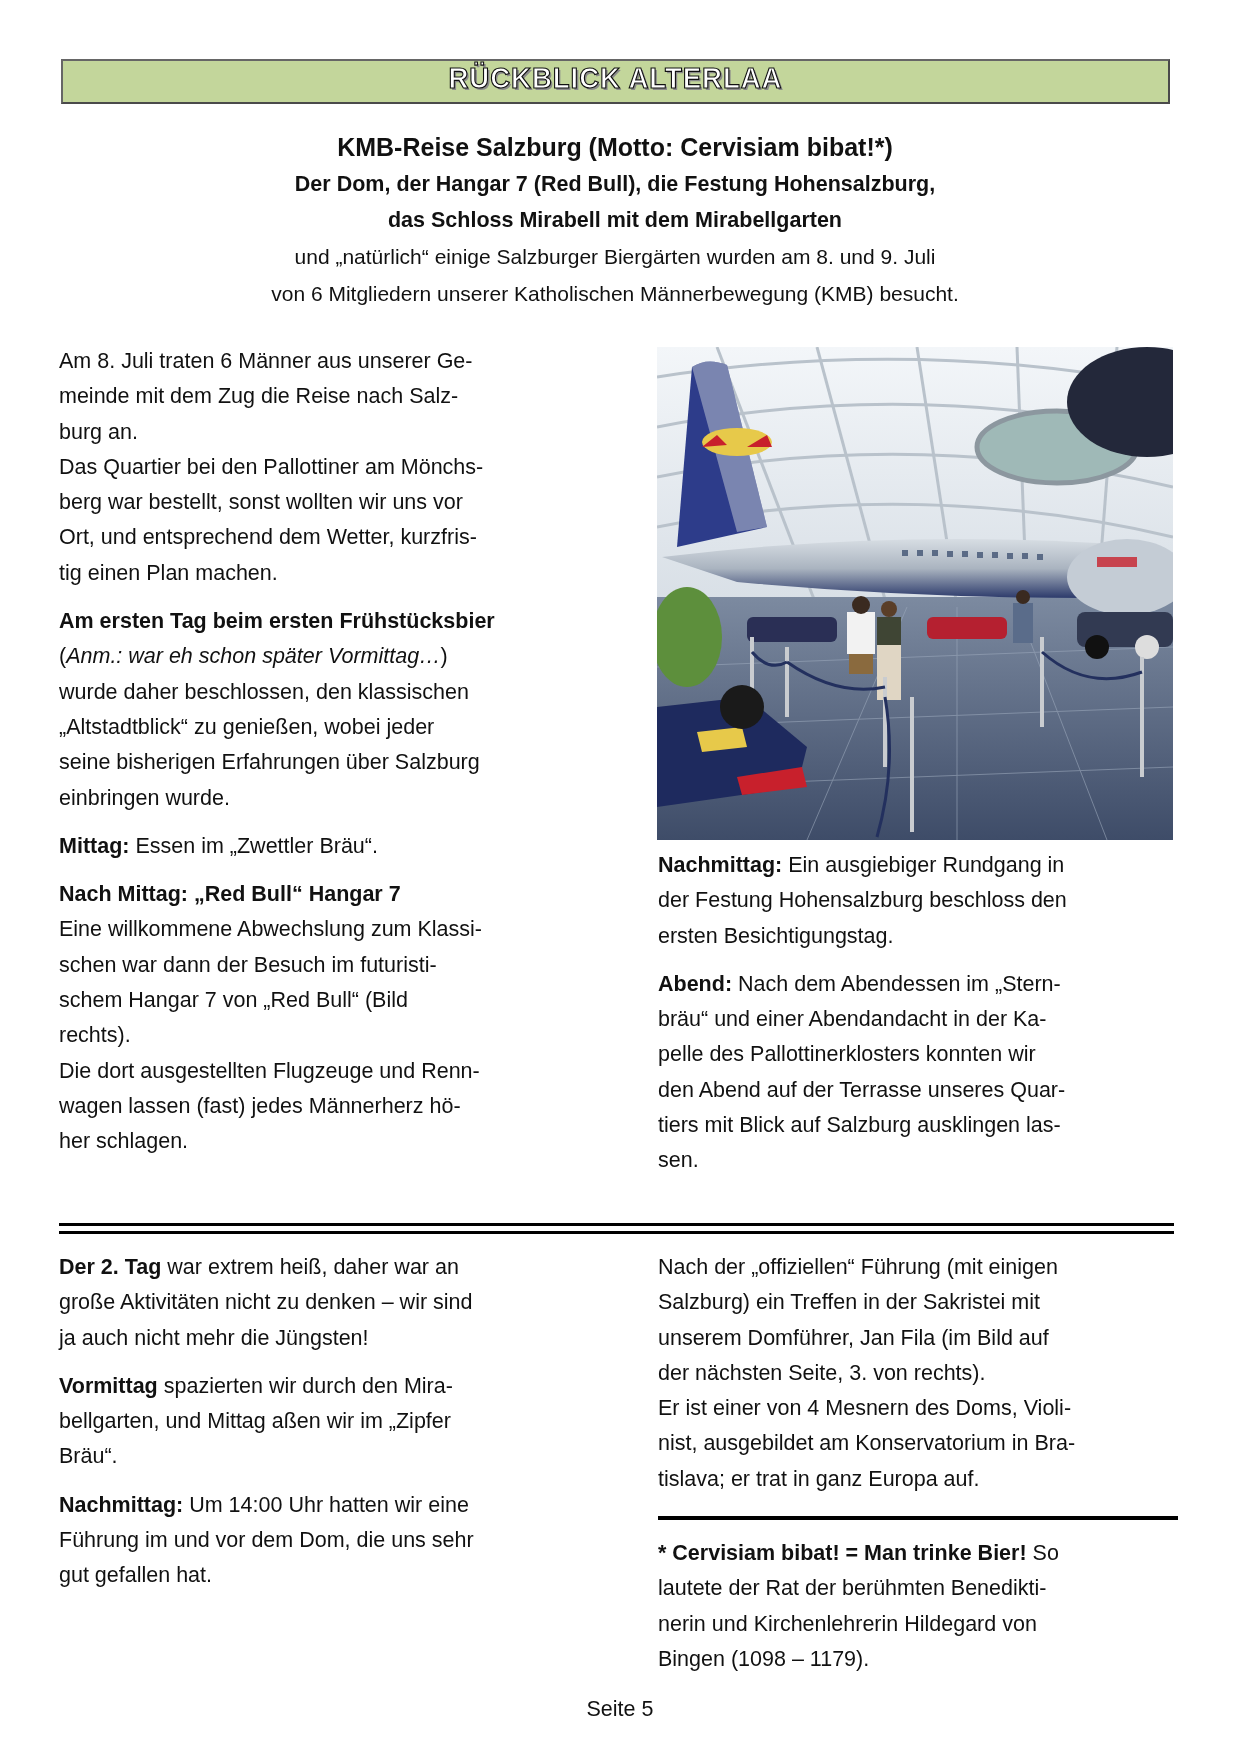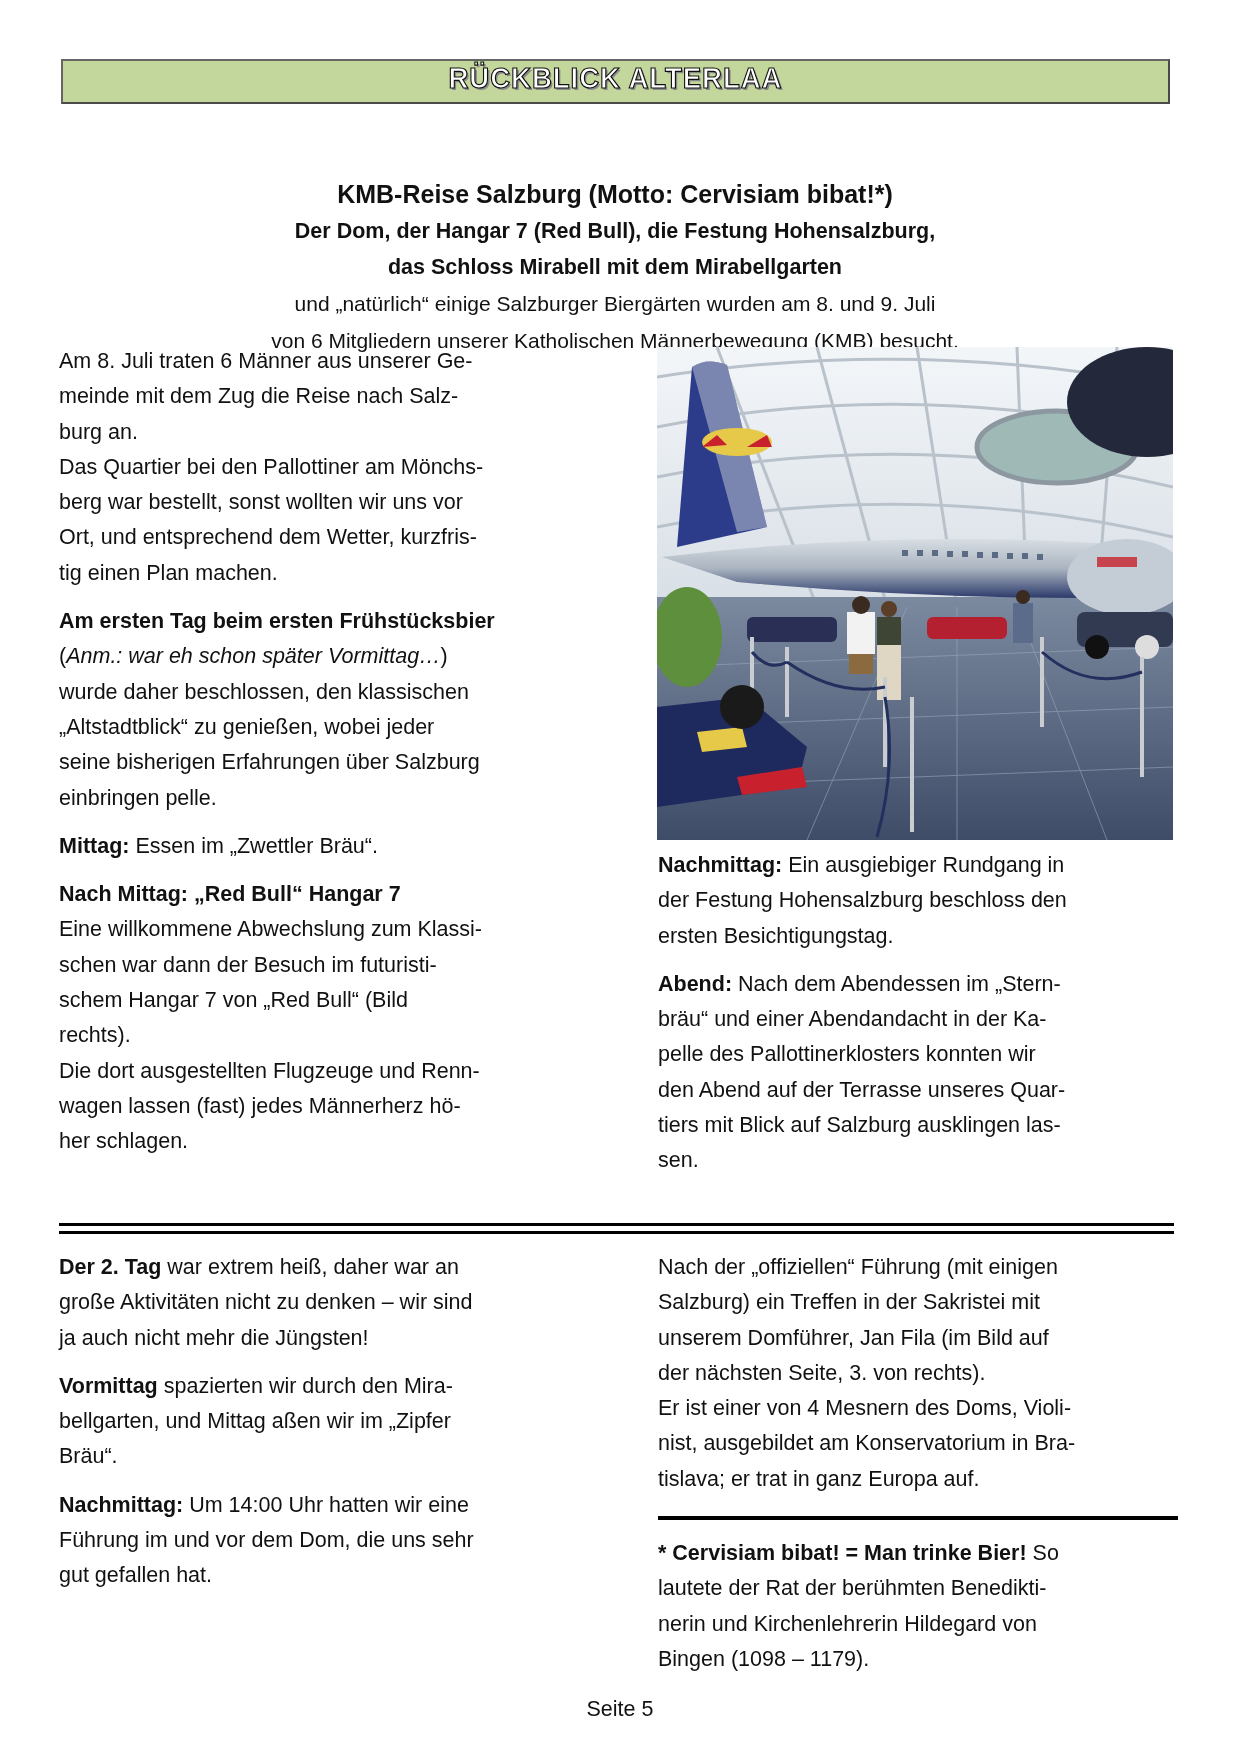--- a/index.html
+++ b/index.html
@@ -8,21 +8,21 @@
 
     .banner { position: absolute; left: 61px; top: 59px; width: 1109px; height: 45px;
               background: #c3d69b; border: 2px solid #4a4a4a; border-left-color:#666; border-top-color:#666;
               box-sizing: border-box; display: flex; justify-content: center; }
     .banner-title { font-family: "Liberation Sans", sans-serif; font-weight: bold; font-size: 30px;
                     letter-spacing: 1px; color: #ffffff;
                     -webkit-text-stroke: 1.2px #111;
                     text-shadow: 2px 2px 0 #8a8a8a; transform: scaleX(0.92); }
 
     .intro { position: absolute; left: 60px; width: 1110px; top: 128px; text-align: center; }
-    .intro .l1 { font-size: 25px; font-weight: bold; line-height: 38px; margin-top: 47px; }
+    .intro .l1 { font-size: 25px; font-weight: bold; line-height: 38px; }
     .intro .l2 { font-size: 21.5px; font-weight: bold; line-height: 36px; }
     .intro .l3 { font-size: 21px; line-height: 37px; }
 
     .col { position: absolute; font-size: 21.5px; line-height: 35.3px; }
     .col p { margin: 0 0 13px 0; }
     .col b { font-weight: bold; }
     .col i { font-style: italic; }
     .line { display: block; white-space: nowrap; }
 
     .col-left-top { left: 59px; top: 344px; width: 560px; }
@@ -66,21 +66,21 @@
     <span class="line">berg war bestellt, sonst wollten wir uns vor</span>
     <span class="line">Ort, und entsprechend dem Wetter, kurzfris-</span>
     <span class="line">tig einen Plan machen.</span>
   </p>
   <p>
     <b class="line">Am ersten Tag beim ersten Frühstücksbier</b>
     <span class="line"><span>(</span><i>Anm.: war eh schon später Vormittag…</i><span>)</span></span>
     <span class="line">wurde daher beschlossen, den klassischen</span>
     <span class="line">„Altstadtblick“ zu genießen, wobei jeder</span>
     <span class="line">seine bisherigen Erfahrungen über Salzburg</span>
-    <span class="line">einbringen pelle.</span>
+    <span class="line">einbringen wurde.</span>
   </p>
   <p>
     <span class="line"><b>Mittag:</b><span> Essen im „Zwettler Bräu“.</span></span>
   </p>
   <p>
     <b class="line">Nach Mittag: „Red Bull“ Hangar 7</b>
     <span class="line">Eine willkommene Abwechslung zum Klassi-</span>
     <span class="line">schen war dann der Besuch im futuristi-</span>
     <span class="line">schem Hangar 7 von „Red Bull“ (Bild</span>
     <span class="line">rechts).</span>

